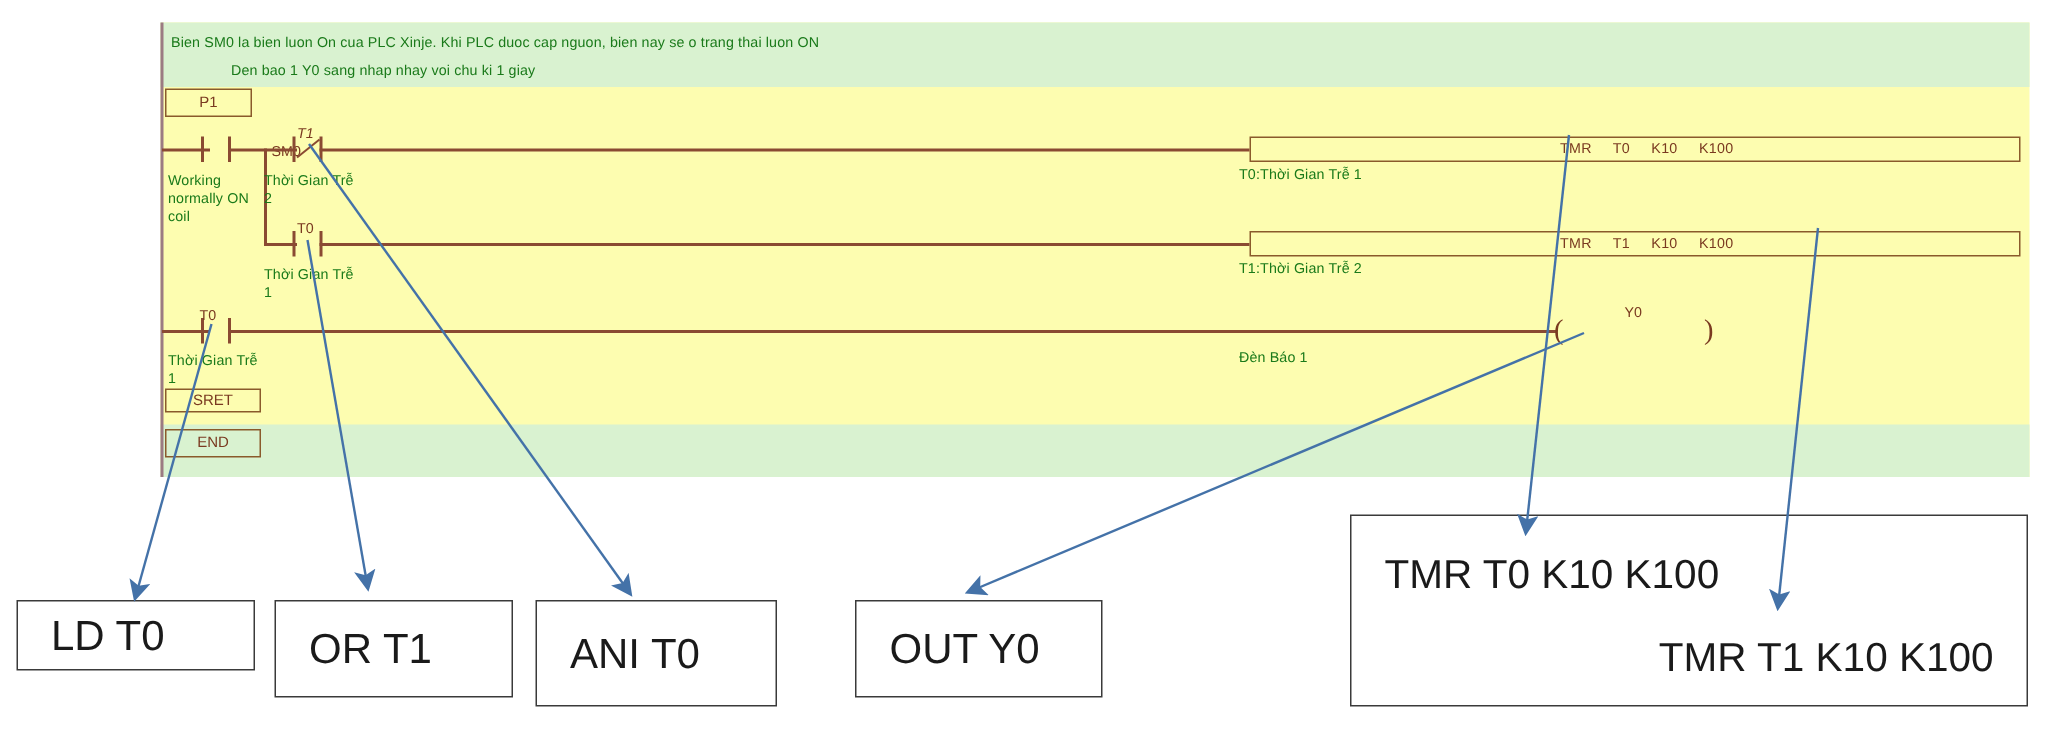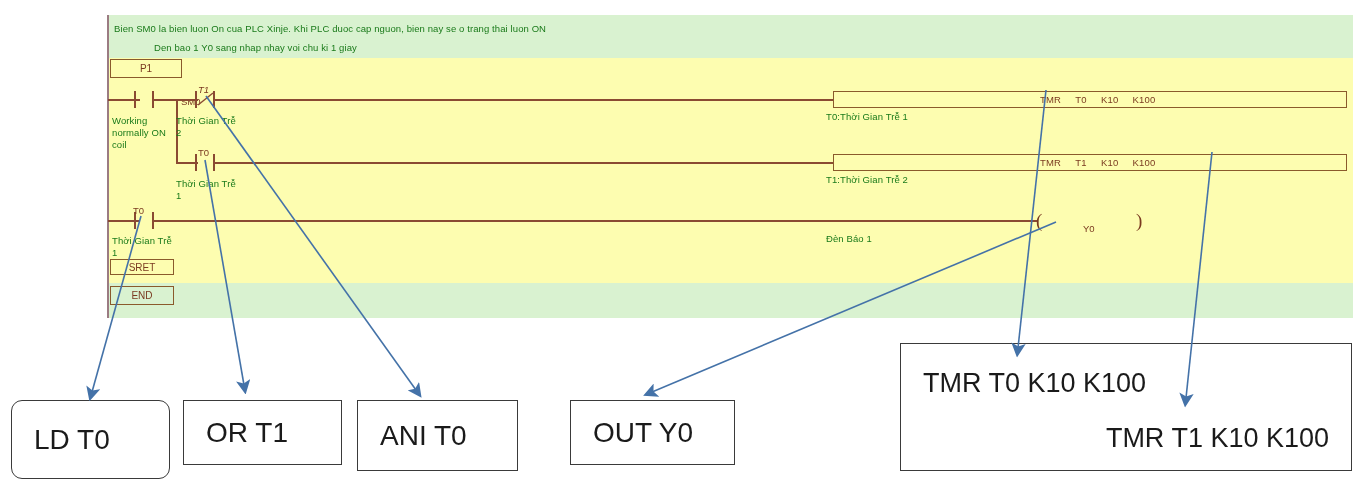--- a/index.html
+++ b/index.html
@@ -120,21 +120,20 @@
   .coil-paren {
     position: absolute;
     color: #7a3a20;
     font-size: 19px;
     font-family: "Liberation Serif", serif;
   }
   .coil-label {
     position: absolute;
     color: #7a3a20;
     font-size: 9.5px;
-    margin-top: 20px;
   }
 
   
   .func-box {
     position: absolute;
     border: 1.6px solid #8a5a2b;
     background: transparent;
     height: 17px;
     box-sizing: border-box;
   }
@@ -186,21 +185,21 @@
   <div class="ladder-canvas">
     <div class="green-band band-top"></div>
     <div class="green-band band-bottom"></div>
   </div>
 
   <div class="power-rail"></div>
 
   <div class="comment" style="left:114px; top:23px;">Bien SM0 la bien luon On cua PLC Xinje. Khi PLC duoc cap nguon, bien nay se o trang thai luon ON</div>
   <div class="comment" style="left:114px; top:42px;padding-left:40px;">Den bao 1 Y0 sang nhap nhay voi chu ki 1 giay</div>
 
-  <div class="inst-box" style="left:110px; top:59px; width:72px; height:19px;">P1</div>
+  <div class="inst-box" style="left:110px; top:59px; width:58px; height:19px;">P1</div>
 
   <div class="wire-h" style="left:108px; top:99px; width:32px;"></div>
 
   <div class="contact" style="left:134px; top:91px;">
     <div class="bar left"></div>
     <div class="bar right"></div>
   </div>
   <div class="contact-label" style="left:133px; top:96px;margin-left:48px;">SM0</div>
   <div class="comment" style="left:112px; top:115px;">Working
 normally ON
@@ -256,21 +255,21 @@
   <div class="wire-h" style="left:152px; top:220px; width:886px;"></div>
 
   <div class="coil-paren" style="left:1036px; top:210px;">(</div>
   <div class="coil-paren" style="left:1136px; top:210px;">)</div>
   <div class="coil-label" style="left:1083px; top:203px;">Y0</div>
   <div class="comment" style="left:826px; top:233px;">Đèn Báo 1</div>
 
   <div class="inst-box" style="left:110px; top:259px; width:64px; height:16px;">SRET</div>
   <div class="inst-box" style="left:110px; top:286px; width:64px; height:19px;">END</div>
 
-  <div class="callout left-pad" style="left:11px;  top:400px; width:159px; height:79px;border-radius:11px;">LD T0</div>
+  <div class="callout left-pad" style="left:11px;  top:400px; width:159px; height:47px;">LD T0</div>
   <div class="callout left-pad" style="left:183px; top:400px; width:159px; height:65px;">OR T1</div>
   <div class="callout left-pad" style="left:357px; top:400px; width:161px; height:71px;text-align:right;">ANI T0</div>
   <div class="callout left-pad" style="left:570px; top:400px; width:165px; height:65px;">OUT Y0</div>
 
   <div class="callout big" style="left:900px; top:343px; width:452px; height:128px;">
     <span class="line" style="left:22px; top:24px;">TMR T0 K10 K100</span>
     <span class="line" style="right:22px; top:79px;">TMR T1 K10 K100</span>
   </div>
 
   <svg id="arrow-layer" viewBox="0 0 1366 486">

